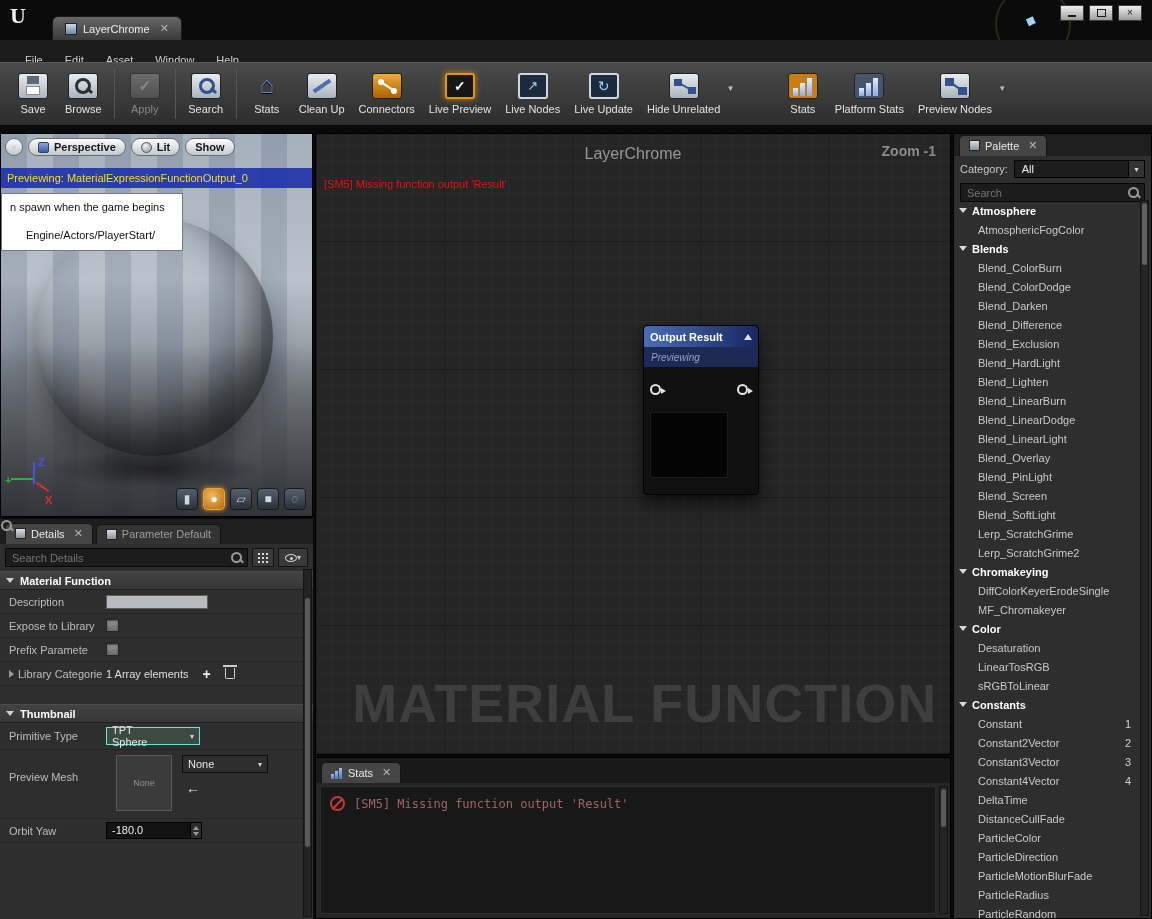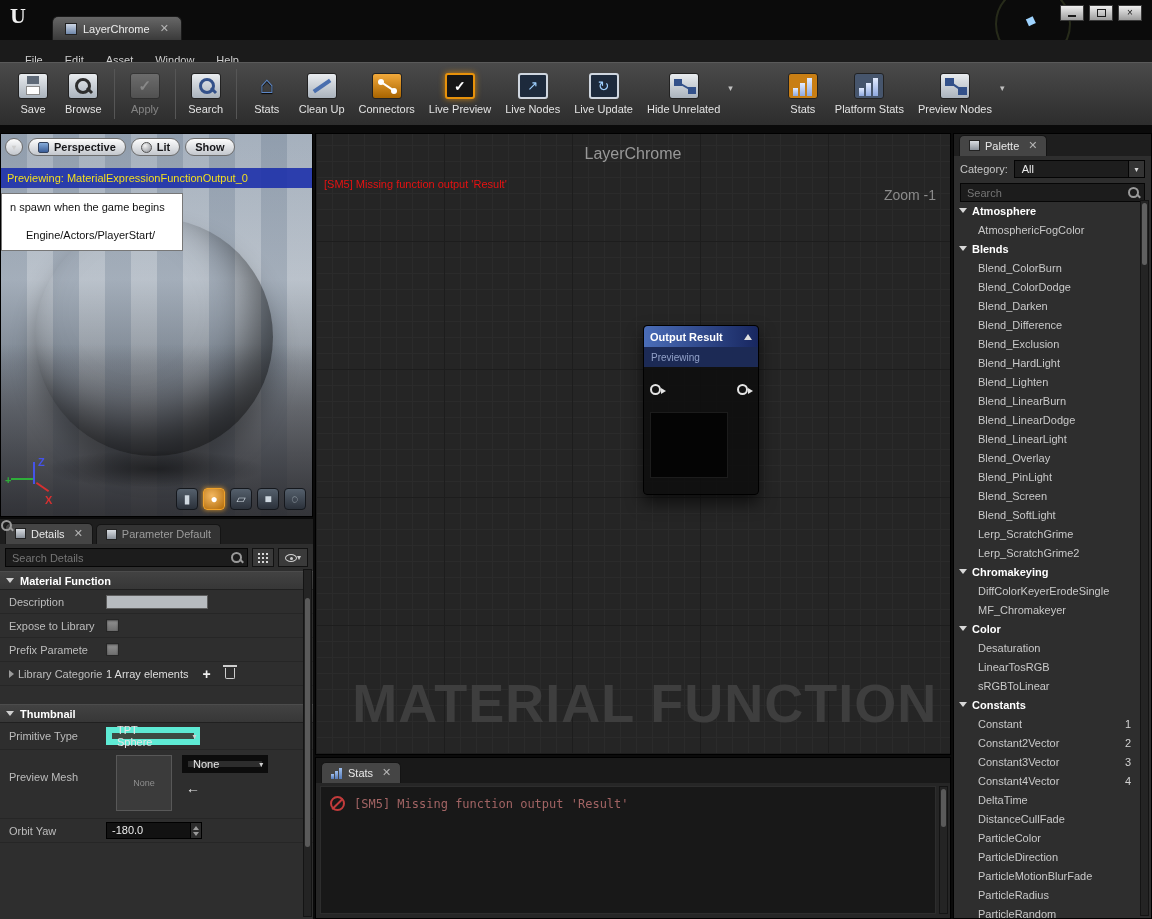--- a/index.html
+++ b/index.html
@@ -131,21 +131,21 @@
   .tri-r { width:0; height:0; border-left:5px solid #9a9a9a; border-top:4px solid transparent; border-bottom:4px solid transparent; }
   .prow { display:flex; align-items:center; min-height:24px; padding:0 9px; border-bottom:1px solid #262626; }
   .plab { width:97px; flex:none; color:#bdbdbd; overflow:hidden; white-space:nowrap; }
   .descbox { width:102px; height:14px; background:#b7bbbf; border:1px solid #5d5d5d; }
   .cbx { width:13px; height:13px; background:linear-gradient(#929292,#6e6e6e); border:1px solid #262626; box-shadow:inset 0 1px 2px rgba(0,0,0,.5); }
   .arrval { color:#dedede; }
   .plus { color:#f0f0f0; font-weight:bold; font-size:14px; margin-left:14px; }
   .trash { position:relative; width:10px; height:11px; border:1px solid #cdcdcd; border-top:none; border-radius:0 0 2px 2px; margin-left:14px; }
   .trash::before { content:""; position:absolute; left:-3px; top:-3px; width:14px; height:2px; background:#cdcdcd; }
   .ddown { display:flex; align-items:center; justify-content:space-between; width:94px; height:18px; background:#3d4a42;
-           border:6px solid #5eead4; color:#e6e6e6; padding:0 5px;gap:40px; }
+           border:1px solid #5eead4; color:#e6e6e6; padding:0 5px;gap:40px; }
   .ddown.neutral { background:#2d2d2d; border-color:#0c0c0c; }
   .dcaret { color:#cfcfcf; font-size:8px; }
   .meshrow { display:flex; padding:5px 9px 7px; gap:10px; border-bottom:1px solid #262626; }
   .meshlab { width:97px; flex:none; color:#bdbdbd; padding-top:16px; }
   .meshthumb { width:56px; height:56px; background:#3b3b3b; border:1px solid #585858; display:flex; align-items:center; justify-content:center; color:#8f8f8f; font-size:9px; }
   .meshcol { display:flex; flex-direction:column; gap:7px; }
   .meshicons { display:flex; align-items:center; gap:12px; padding-left:4px; }
   .backarrow { color:#e2e2e2; font-size:14px; }
   .spinbox { display:flex; width:96px; height:17px; background:#121212; border:1px solid #000; color:#ececec; }
   .spinval { flex:1; padding:1px 5px; }
@@ -158,30 +158,30 @@
   #details .vthumb { top:8%; height:72%; }
 
   
   #graph { position:absolute; left:315px; top:133px; width:636px; height:622px; background-color:#252525; border:1px solid #000;
       background-image:
         repeating-linear-gradient(90deg,#1d1d1d 0 1px,transparent 1px 128px),
         repeating-linear-gradient(0deg,#1d1d1d 0 1px,transparent 1px 128px),
         repeating-linear-gradient(90deg,#2b2b2b 0 1px,transparent 1px 16px),
         repeating-linear-gradient(0deg,#2b2b2b 0 1px,transparent 1px 16px); }
   .g-title { position:absolute; top:11px; left:0; width:100%; text-align:center; color:#989898; font-size:16px; }
-  .g-zoom { position:absolute; top:9px; right:14px; color:#8b8b8b; font-size:14px; font-weight:normal;margin-top:44px; }
+  .g-zoom { position:absolute; top:9px; right:14px; color:#8b8b8b; font-size:14px; font-weight:bold; }
   .g-error { position:absolute; top:44px; left:8px; color:#e51212; font-size:11px; }
   .g-watermark { position:absolute; top:538px; left:50%; transform:translateX(-48%); font-size:54px; font-weight:bold;
                  color:#3e3e3e; letter-spacing:1px; white-space:nowrap; }
   .node { position:absolute; left:327px; top:191px; width:116px; height:170px; background:rgba(14,14,14,.88);
           border:1px solid #000; border-radius:4px; box-shadow:0 8px 16px rgba(0,0,0,.6); }
   .node-head { height:21px; background:linear-gradient(90deg,#4a6db8,#182760); border-radius:4px 4px 0 0;
                display:flex; align-items:center; padding:0 6px; color:#fff; font-weight:bold; }
   .node-collapse { margin-left:auto; width:0; height:0; border-bottom:6px solid #e0e0e0; border-left:4px solid transparent; border-right:4px solid transparent; }
-  .node-sub { height:20px; background:#1c2a55; color:#92a1c8; font-size:10px; display:flex; align-items:center; padding:0 7px; }
+  .node-sub { height:20px; background:#1c2a55; color:#92a1c8; font-style:italic; font-size:10px; display:flex; align-items:center; padding:0 7px; }
   .pin { position:absolute; top:58px; width:11px; height:11px; border:2px solid #e4e4e4; border-radius:50%; }
   .pin::after { content:""; position:absolute; right:-7px; top:2px; width:0; height:0; border-left:5px solid #e4e4e4; border-top:3px solid transparent; border-bottom:3px solid transparent; }
   .pin.in { left:6px; } .pin.out { right:10px; }
   .node-preview { position:absolute; left:6px; top:86px; width:78px; height:66px; background:#040404; border:1px solid #1c1c1c; }
 
   
   #statspanel { position:absolute; left:315px; top:757px; width:636px; height:162px; background:#262626; border:1px solid #000; }
   #statspanel .ptabs { background:#191919; }
   .statsbody { position:absolute; left:4px; right:14px; top:28px; bottom:4px; background:#181818; border:1px solid #2d2d2d; padding:9px; display:flex; gap:9px; align-items:flex-start; }
   .noent { flex:none; width:15px; height:15px; border:2px solid #c23b3b; border-radius:50%; position:relative; }

